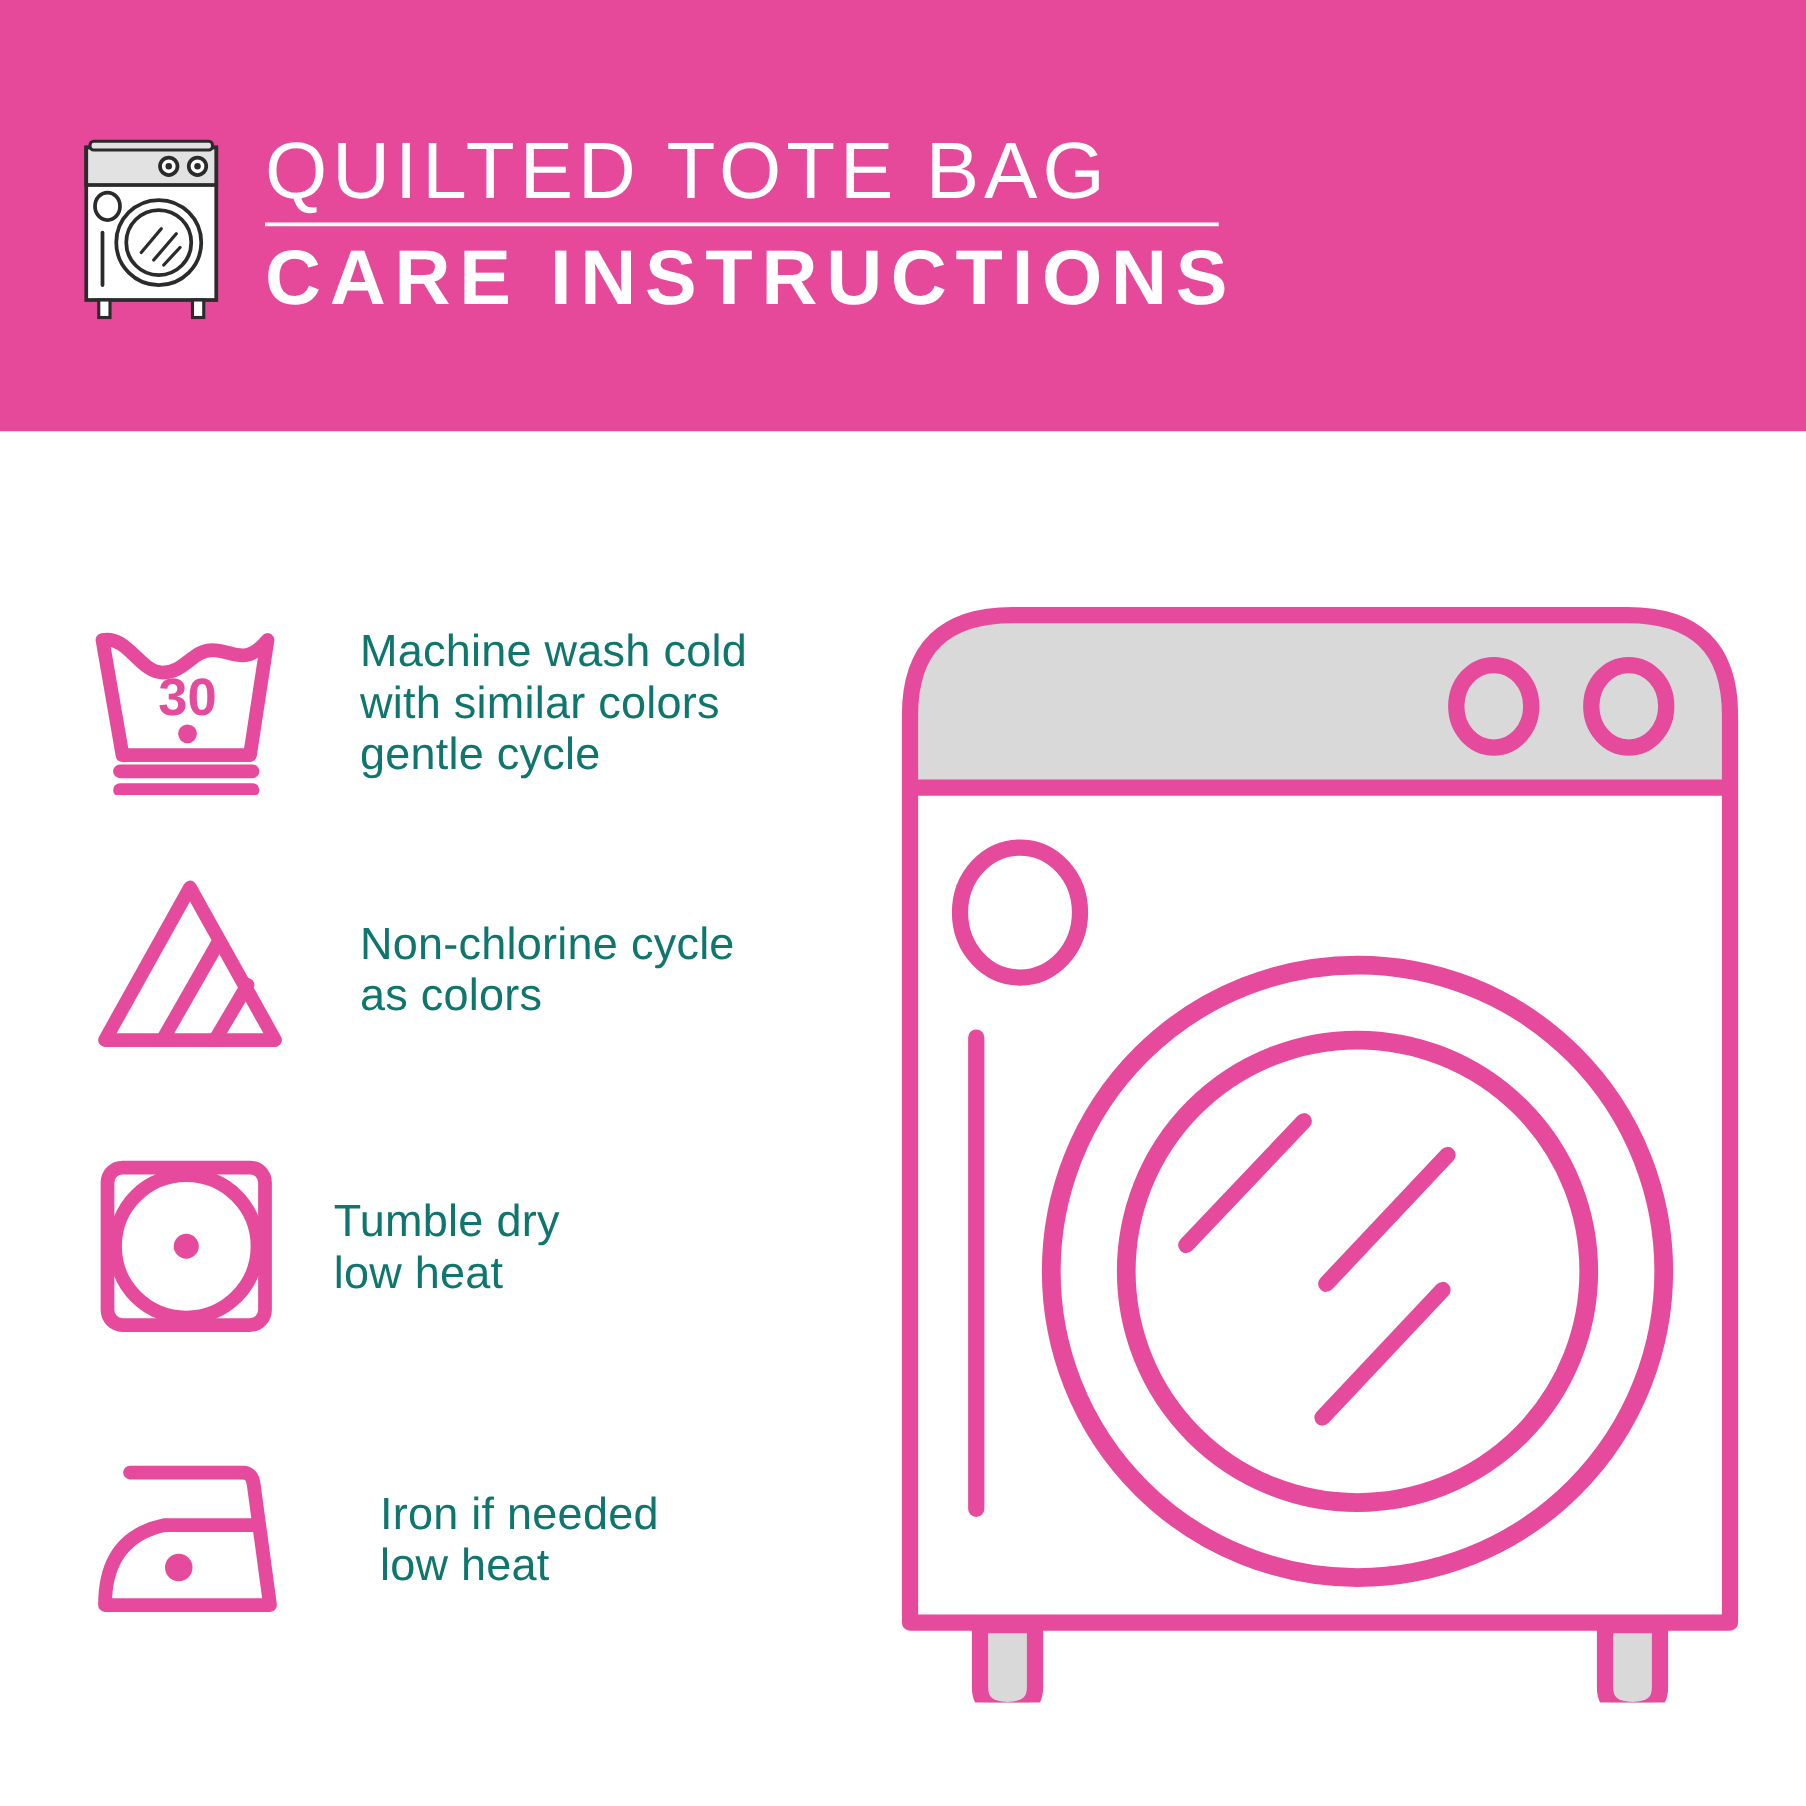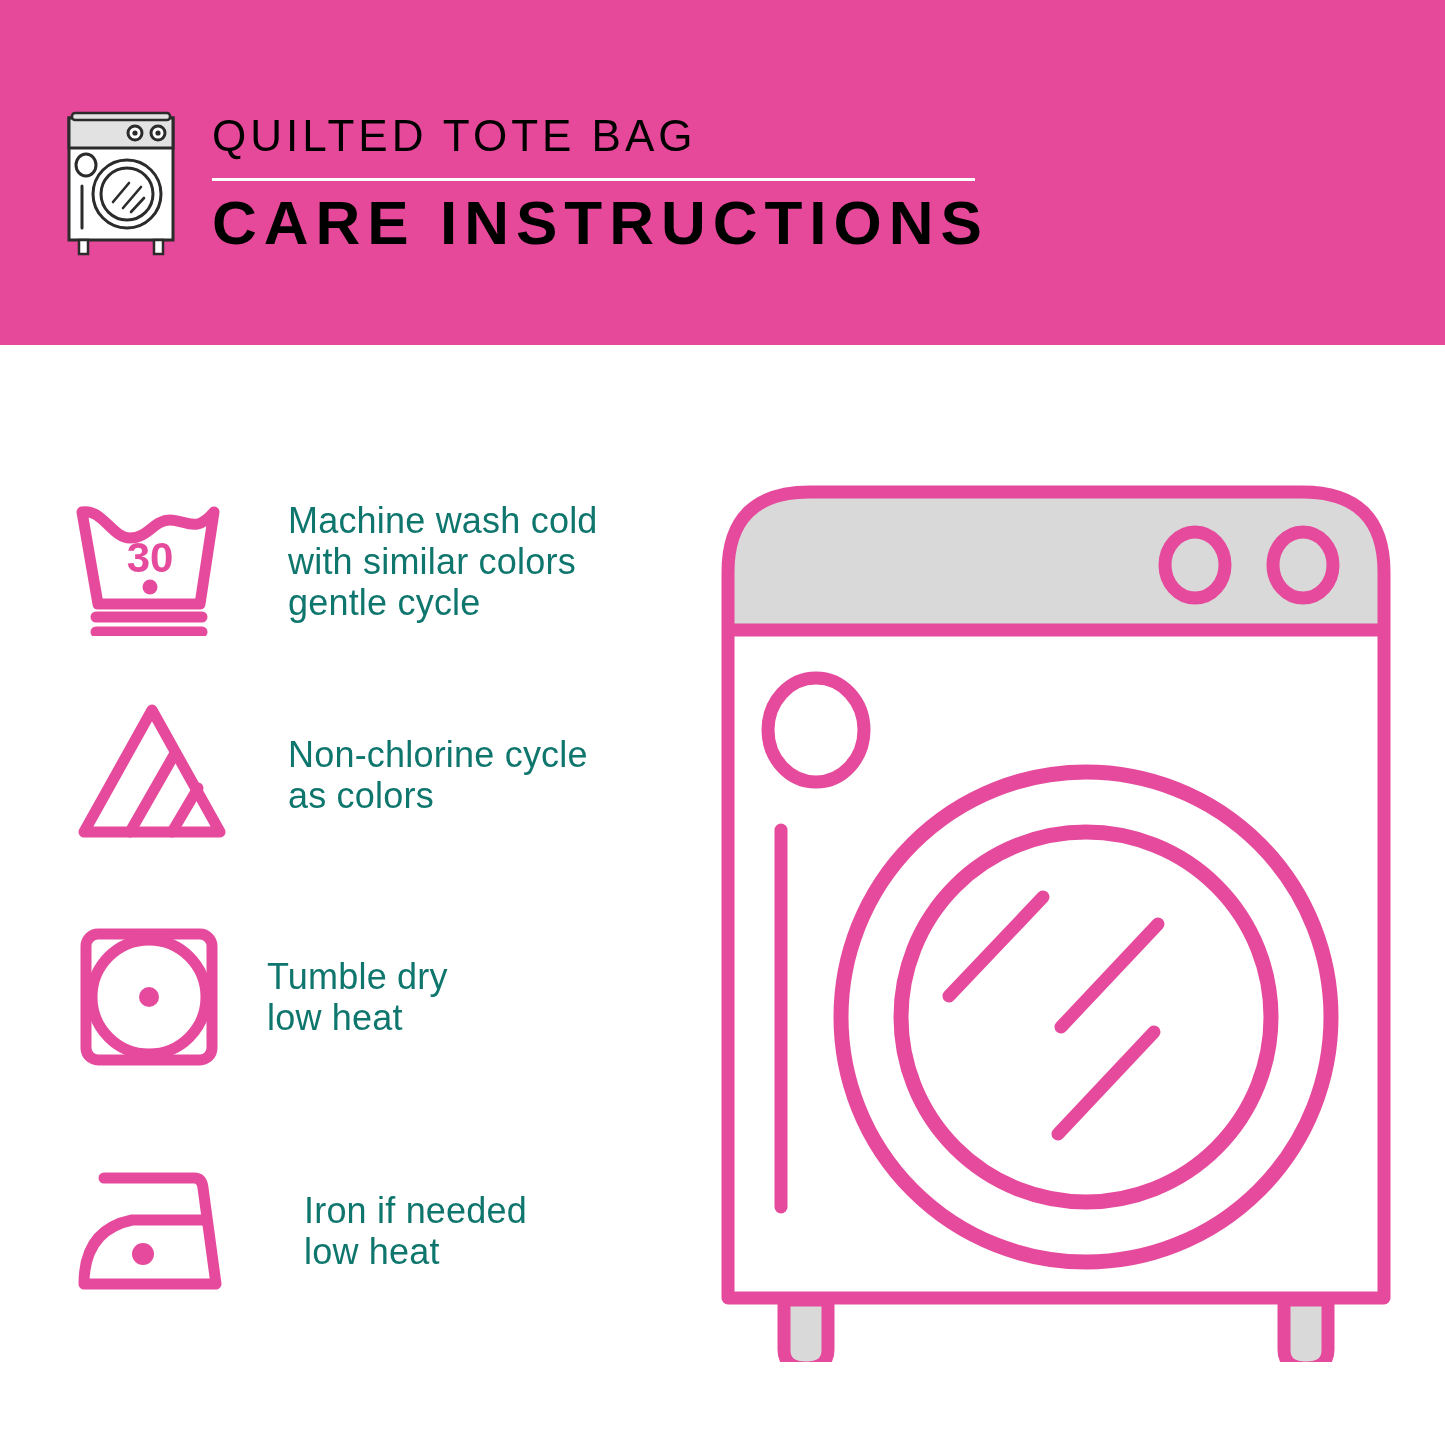--- a/index.html
+++ b/index.html
@@ -41,40 +41,40 @@
     width: 128px;
     height: 152px;
   }
   .header-texts {
     position: absolute;
     left: 155px;
     top: 0;
     width: 830px;
   }
   .title-main {
-    font-size: 44px;
+    font-size: 64px;
     line-height: 76px;
     letter-spacing: 4px;
-    color: #000000;
+    color: #ffffff;
     font-weight: 300;
     white-space: nowrap;
     font-family: "Liberation Sans", sans-serif;
   }
   .title-rule {
     width: 763px;
     height: 3px;
     background: #ffffff;
     margin-top: 4px;
     margin-bottom: 6px;
   }
   .title-sub {
     font-size: 62px;
     line-height: 72px;
     letter-spacing: 7px;
-    color: #000000;
+    color: #ffffff;
     font-weight: 700;
     white-space: nowrap;
     font-family: "Liberation Sans", sans-serif;
   }
 
   
   .care-list {
     position: absolute;
     left: 0;
     top: 470px;

